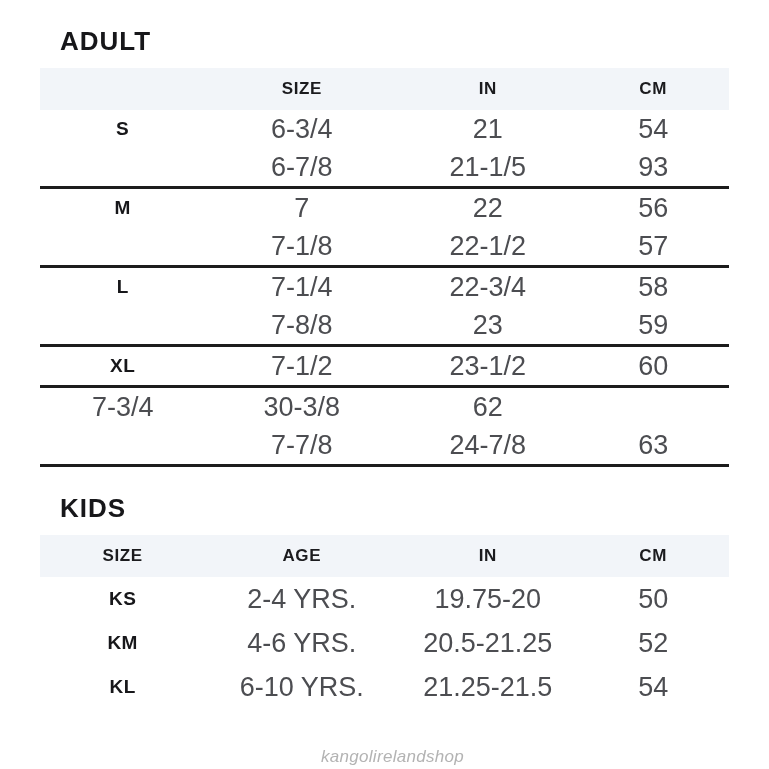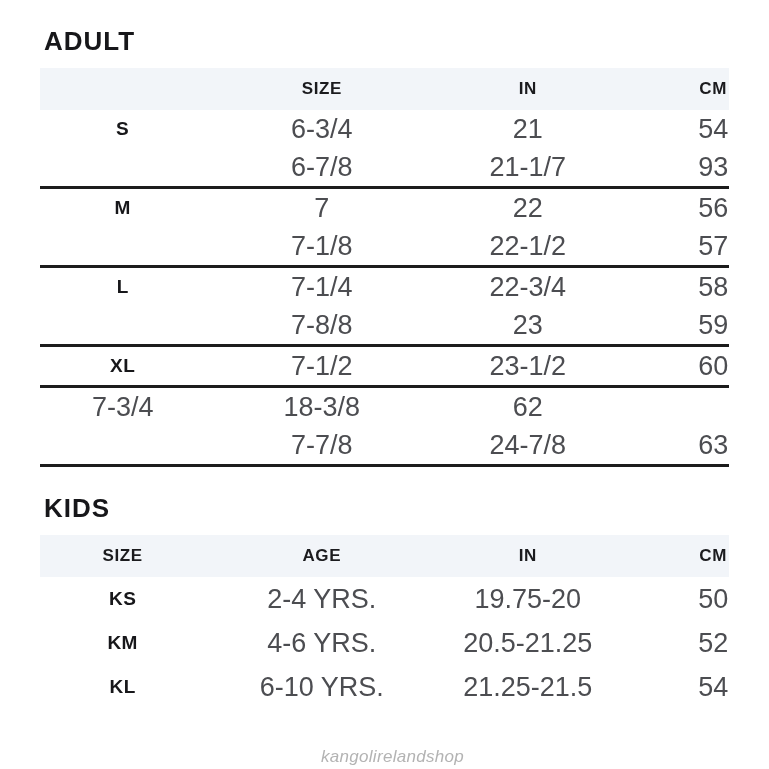--- a/index.html
+++ b/index.html
@@ -4,25 +4,25 @@
 <style>
   html,body{margin:0;padding:0;background:#ffffff;}
   .page{
     width:769px;height:769px;box-sizing:border-box;
     padding:28px 40px 0;position:relative;overflow:hidden;
     background:#ffffff;
     font-family:"Liberation Sans","DejaVu Sans",sans-serif;
   }
   .section-heading{
     font-size:26px;font-weight:800;color:#17171a;
-    letter-spacing:1px;line-height:26px;margin:0 0 14px 4px;
+    letter-spacing:1px;line-height:26px;margin:0 0 14px 20px;
   }
   .kids-heading{margin-top:28px;}
   .size-table{width:100%;}
-  .row{display:grid;grid-template-columns:24% 28% 26% 22%;align-items:center;gap:20px;}
+  .row{display:grid;grid-template-columns:24% 28% 26% 22%;align-items:center;}
   .header-row{background:#f2f5f9;height:42px;}
   .cell{text-align:center;white-space:nowrap;}
   .h{font-weight:700;font-size:17px;color:#1b1b1e;letter-spacing:0.6px;}
   .adult .data-row{height:38px;}
   .kids .data-row{height:44px;}
   .val{font-size:27px;font-weight:400;color:#4c4d51;}
   .label{font-size:19px;font-weight:700;color:#17171a;letter-spacing:0.5px;}
   .group{border-bottom:3px solid #1c1c1c;}
   .watermark{
     position:absolute;left:8px;bottom:2px;width:100%;
@@ -47,21 +47,21 @@
     <div class="group">
       <div class="row data-row">
         <div class="cell label">S</div>
         <div class="cell val">6-3/4</div>
         <div class="cell val">21</div>
         <div class="cell val">54</div>
       </div>
       <div class="row data-row">
         <div class="cell label"></div>
         <div class="cell val">6-7/8</div>
-        <div class="cell val">21-1/7</div>
+        <div class="cell val">21-1/5</div>
         <div class="cell val">93</div>
       </div>
     </div>
 
     <div class="group">
       <div class="row data-row">
         <div class="cell label">M</div>
         <div class="cell val">7</div>
         <div class="cell val">22</div>
         <div class="cell val">56</div>
@@ -94,21 +94,21 @@
         <div class="cell label">XL</div>
         <div class="cell val">7-1/2</div>
         <div class="cell val">23-1/2</div>
         <div class="cell val">60</div>
       </div>
     </div>
 
     <div class="group">
       <div class="row data-row">
         <div class="cell val">7-3/4</div>
-        <div class="cell val">18-3/8</div>
+        <div class="cell val">30-3/8</div>
         <div class="cell val">62</div>
       </div>
       <div class="row data-row">
         <div class="cell label"></div>
         <div class="cell val">7-7/8</div>
         <div class="cell val">24-7/8</div>
         <div class="cell val">63</div>
       </div>
     </div>
   </div>

